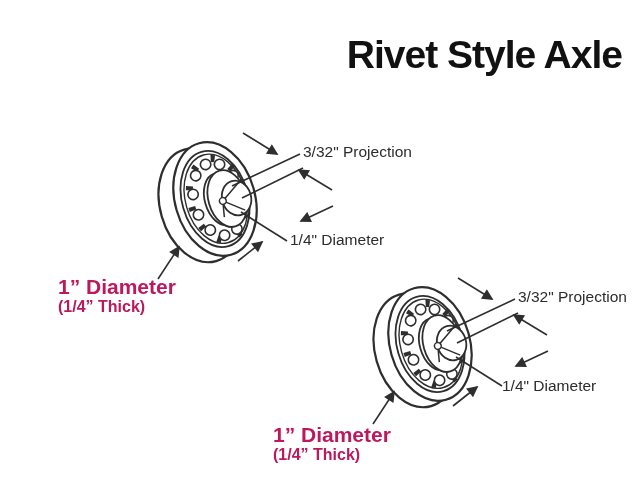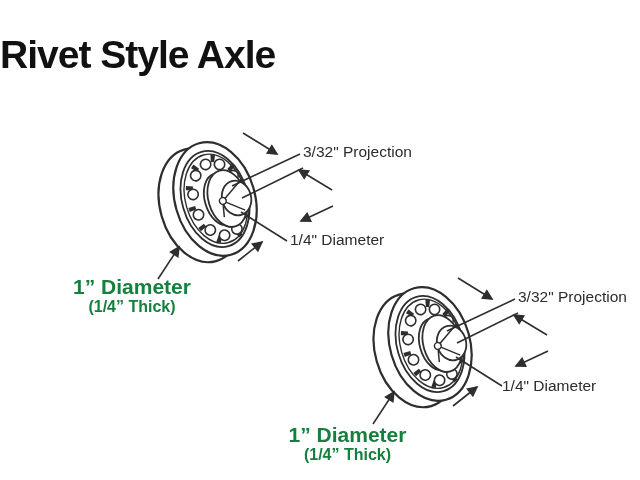--- a/index.html
+++ b/index.html
@@ -1,22 +1,22 @@
 <!DOCTYPE html>
 <html><head>
 <meta charset="utf-8">
 <style>
   html,body{margin:0;padding:0;}
   body{width:640px;height:480px;background:#ffffff;position:relative;overflow:hidden;
        font-family:"Liberation Sans", sans-serif;}
   .stage{position:absolute;left:0;top:0;width:640px;height:480px;}
-  .page-title{position:absolute;left:0;top:33px;width:622px;text-align:left;
+  .page-title{position:absolute;left:0;top:33px;width:622px;text-align:right;
       font-size:39px;font-weight:bold;color:#111;letter-spacing:-1px;}
   .dim-label{position:absolute;font-size:15.5px;color:#2c2c2c;white-space:nowrap;}
-  .red-block{position:absolute;text-align:center;color:#15803d;white-space:nowrap;}
+  .red-block{position:absolute;text-align:left;color:#be185d;white-space:nowrap;}
   .red-line1{font-size:21px;font-weight:bold;line-height:23px;}
   .red-line2{font-size:16px;font-weight:bold;line-height:18px;}
   svg{position:absolute;left:0;top:0;}
 </style>
 </head>
 <body>
 
 <div class="stage">
 
   <svg width="640" height="480" viewBox="0 0 640 480">

